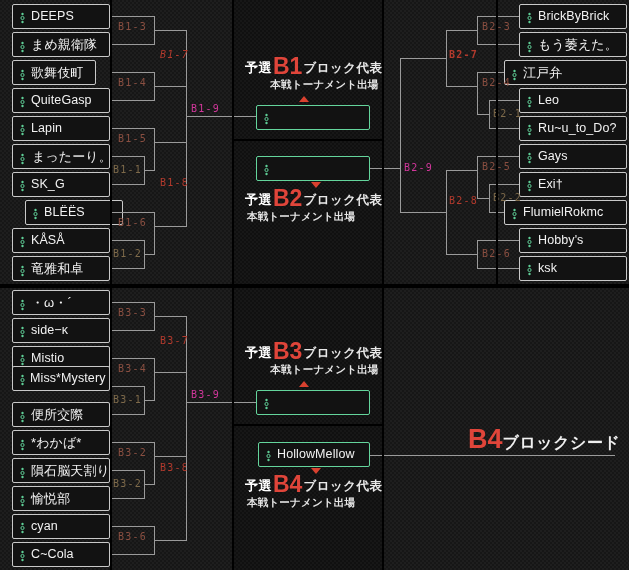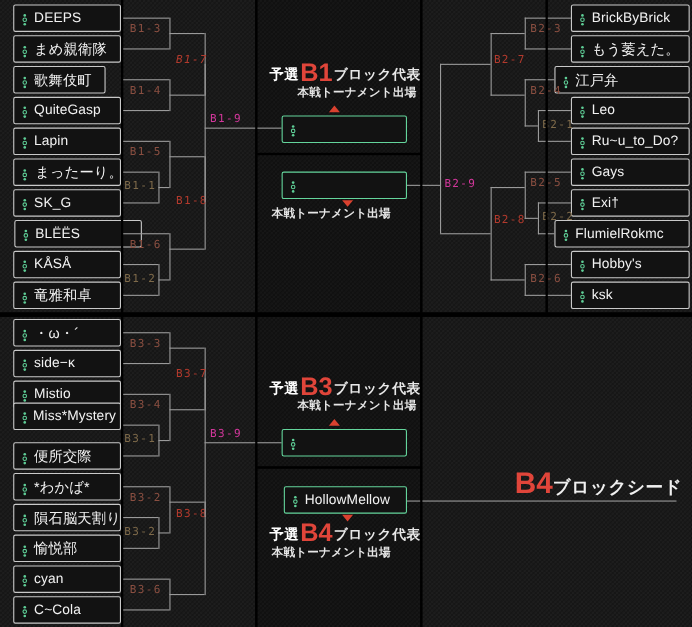--- a/index.html
+++ b/index.html
@@ -139,21 +139,21 @@
   <div class="team jp" style="left:12px;top:144px;width:98px;padding-left:19px;"><span class="nodeico"><svg width="11" height="14" viewBox="0 0 11 14">
           <circle cx="5.5" cy="3" r="1.2" fill="#5fcf97"></circle>
           <circle cx="5.5" cy="7" r="1.6" fill="none" stroke="#5fcf97" stroke-width="1"></circle>
           <circle cx="5.5" cy="11" r="1.2" fill="#5fcf97"></circle>
         </svg></span><span>まったーり。</span></div>
   <div class="team" style="left:12px;top:172px;width:98px;"><span class="nodeico"><svg width="11" height="14" viewBox="0 0 11 14">
           <circle cx="5.5" cy="3" r="1.2" fill="#5fcf97"></circle>
           <circle cx="5.5" cy="7" r="1.6" fill="none" stroke="#5fcf97" stroke-width="1"></circle>
           <circle cx="5.5" cy="11" r="1.2" fill="#5fcf97"></circle>
         </svg></span><span>SK_G</span></div>
-  <div class="team" style="left:13px;top:200px;width:116px;padding-left:18px;"><span class="nodeico"><svg width="11" height="14" viewBox="0 0 11 14">
+  <div class="team" style="left:25px;top:200px;width:98px;padding-left:18px;"><span class="nodeico"><svg width="11" height="14" viewBox="0 0 11 14">
           <circle cx="5.5" cy="3" r="1.2" fill="#5fcf97"></circle>
           <circle cx="5.5" cy="7" r="1.6" fill="none" stroke="#5fcf97" stroke-width="1"></circle>
           <circle cx="5.5" cy="11" r="1.2" fill="#5fcf97"></circle>
         </svg></span><span>BLËËS</span></div>
   <div class="team" style="left:12px;top:228px;width:98px;"><span class="nodeico"><svg width="11" height="14" viewBox="0 0 11 14">
           <circle cx="5.5" cy="3" r="1.2" fill="#5fcf97"></circle>
           <circle cx="5.5" cy="7" r="1.6" fill="none" stroke="#5fcf97" stroke-width="1"></circle>
           <circle cx="5.5" cy="11" r="1.2" fill="#5fcf97"></circle>
         </svg></span><span>KÅSÅ</span></div>
   <div class="team jp" style="left:12px;top:256px;width:98px;"><span class="nodeico"><svg width="11" height="14" viewBox="0 0 11 14">
@@ -286,21 +286,21 @@
   <div class="mc r1" style="left:493px;top:108px;">B2-1</div>
 
   <div class="ln lnh" style="left:477px;top:72px;width:27px;"></div>
   <div class="ln lnh" style="left:477px;top:114px;width:12px;"></div>
   <div class="ln lnv" style="left:477px;top:72px;height:43px;"></div>
   <div class="mc r2" style="left:482px;top:77px;">B2-4</div>
 
   <div class="ln lnh" style="left:446px;top:30px;width:31px;"></div>
   <div class="ln lnh" style="left:446px;top:86px;width:31px;"></div>
   <div class="ln lnv" style="left:446px;top:30px;height:57px;"></div>
-  <div class="mc r3" style="left:449px;top:49px;">B2-7</div>
+  <div class="mc r3" style="left:449px;top:49px;font-weight:bold;">B2-7</div>
 
   <div class="ln lnh" style="left:489px;top:184px;width:30px;"></div>
   <div class="ln lnh" style="left:489px;top:212px;width:15px;"></div>
   <div class="ln lnv" style="left:489px;top:184px;height:29px;"></div>
   <div class="mc r1" style="left:493px;top:192px;">B2-2</div>
 
   <div class="ln lnh" style="left:477px;top:156px;width:42px;"></div>
   <div class="ln lnh" style="left:477px;top:198px;width:12px;"></div>
   <div class="ln lnv" style="left:477px;top:156px;height:43px;"></div>
   <div class="mc r2" style="left:482px;top:161px;">B2-5</div>
@@ -324,20 +324,23 @@
   <div class="team empty" style="left:256px;top:156px;width:114px;">
     <span class="nodeico"><svg width="11" height="14" viewBox="0 0 11 14">
           <circle cx="5.5" cy="3" r="1.2" fill="#5fcf97"></circle>
           <circle cx="5.5" cy="7" r="1.6" fill="none" stroke="#5fcf97" stroke-width="1"></circle>
           <circle cx="5.5" cy="11" r="1.2" fill="#5fcf97"></circle>
         </svg></span>
     <span></span>
   </div>
   <div class="tri down" style="left:311px;top:182px;"></div>
   <div class="rep" style="left:245px;top:188px;">
+    <div class="l1">
+      <span>予選</span><span class="big">B2</span><span class="kana">ブロック代表</span>
+    </div>
     <div class="l2" style="padding-left:2px;">
       <span>本戦トーナメント出場</span>
     </div>
   </div>
 
   <div class="team jp" style="left:12px;top:290px;width:98px;"><span class="nodeico"><svg width="11" height="14" viewBox="0 0 11 14">
           <circle cx="5.5" cy="3" r="1.2" fill="#5fcf97"></circle>
           <circle cx="5.5" cy="7" r="1.6" fill="none" stroke="#5fcf97" stroke-width="1"></circle>
           <circle cx="5.5" cy="11" r="1.2" fill="#5fcf97"></circle>
         </svg></span><span>・ω・´ゝ</span></div>

